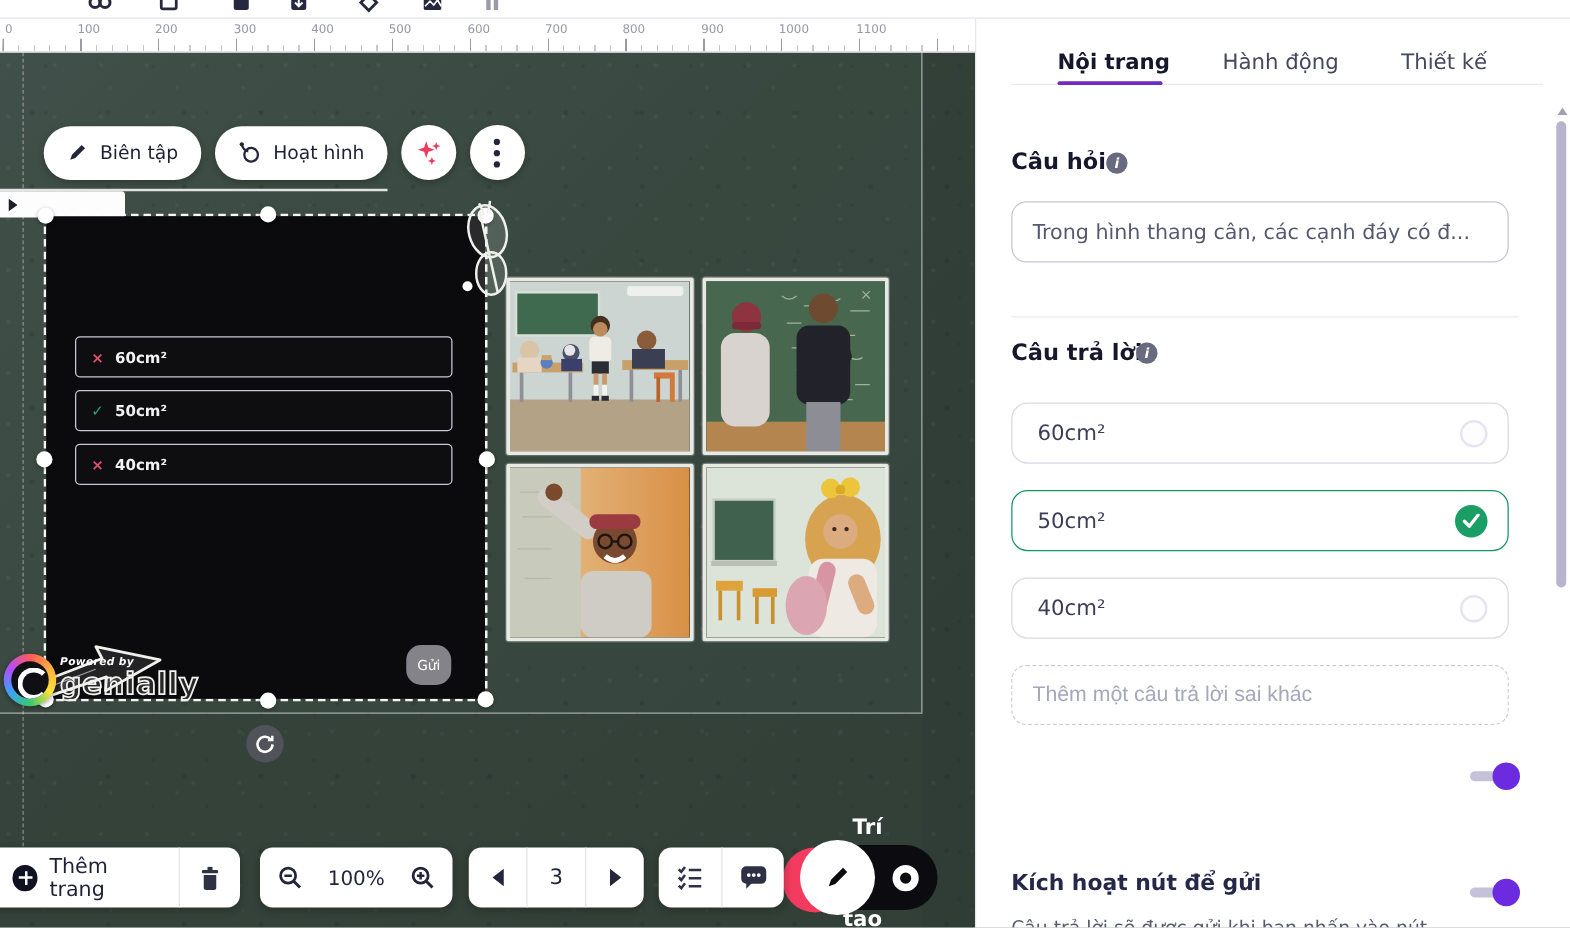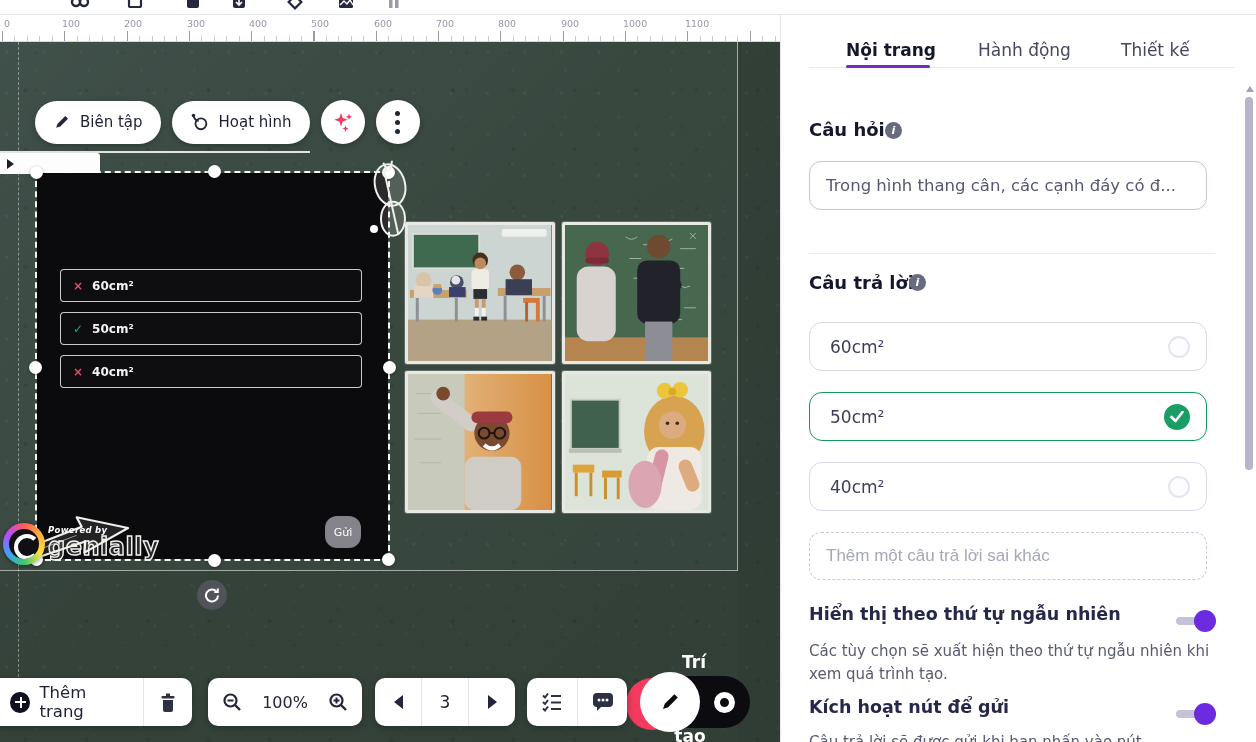--- a/index.html
+++ b/index.html
@@ -550,26 +550,24 @@
           </svg>
       </span>
     </div>
     <div class="ans-row" style="top:447px">
       <span class="alabel">40cm²</span>
       <span class="radio"></span>
     </div>
 
     <input class="add-row" type="text" placeholder="Thêm một câu trả lời sai khác" style="">
 
-    <div class="setting-label" style="top:589px">Hiển thị theo thứ tự ngẫu nhiên</div>
     <div class="toggle" style="left:395px;top:595px">
       <span class="track"></span>
         <span class="knob"></span>
     </div>
-    <div class="setting-desc" style="top:625px">Các tùy chọn sẽ xuất hiện theo thứ tự ngẫu nhiên khi xem quá trình tạo.</div>
 
     <div class="setting-label" style="top:682px">Kích hoạt nút để gửi</div>
     <div class="toggle" style="left:395px;top:688px">
       <span class="track"></span>
         <span class="knob"></span>
     </div>
     <div class="setting-desc" style="top:716px">Câu trả lời sẽ được gửi khi bạn nhấn vào nút</div>
 
     <div class="scroll-up"></div>
     <div class="scroll-thumb"></div>

